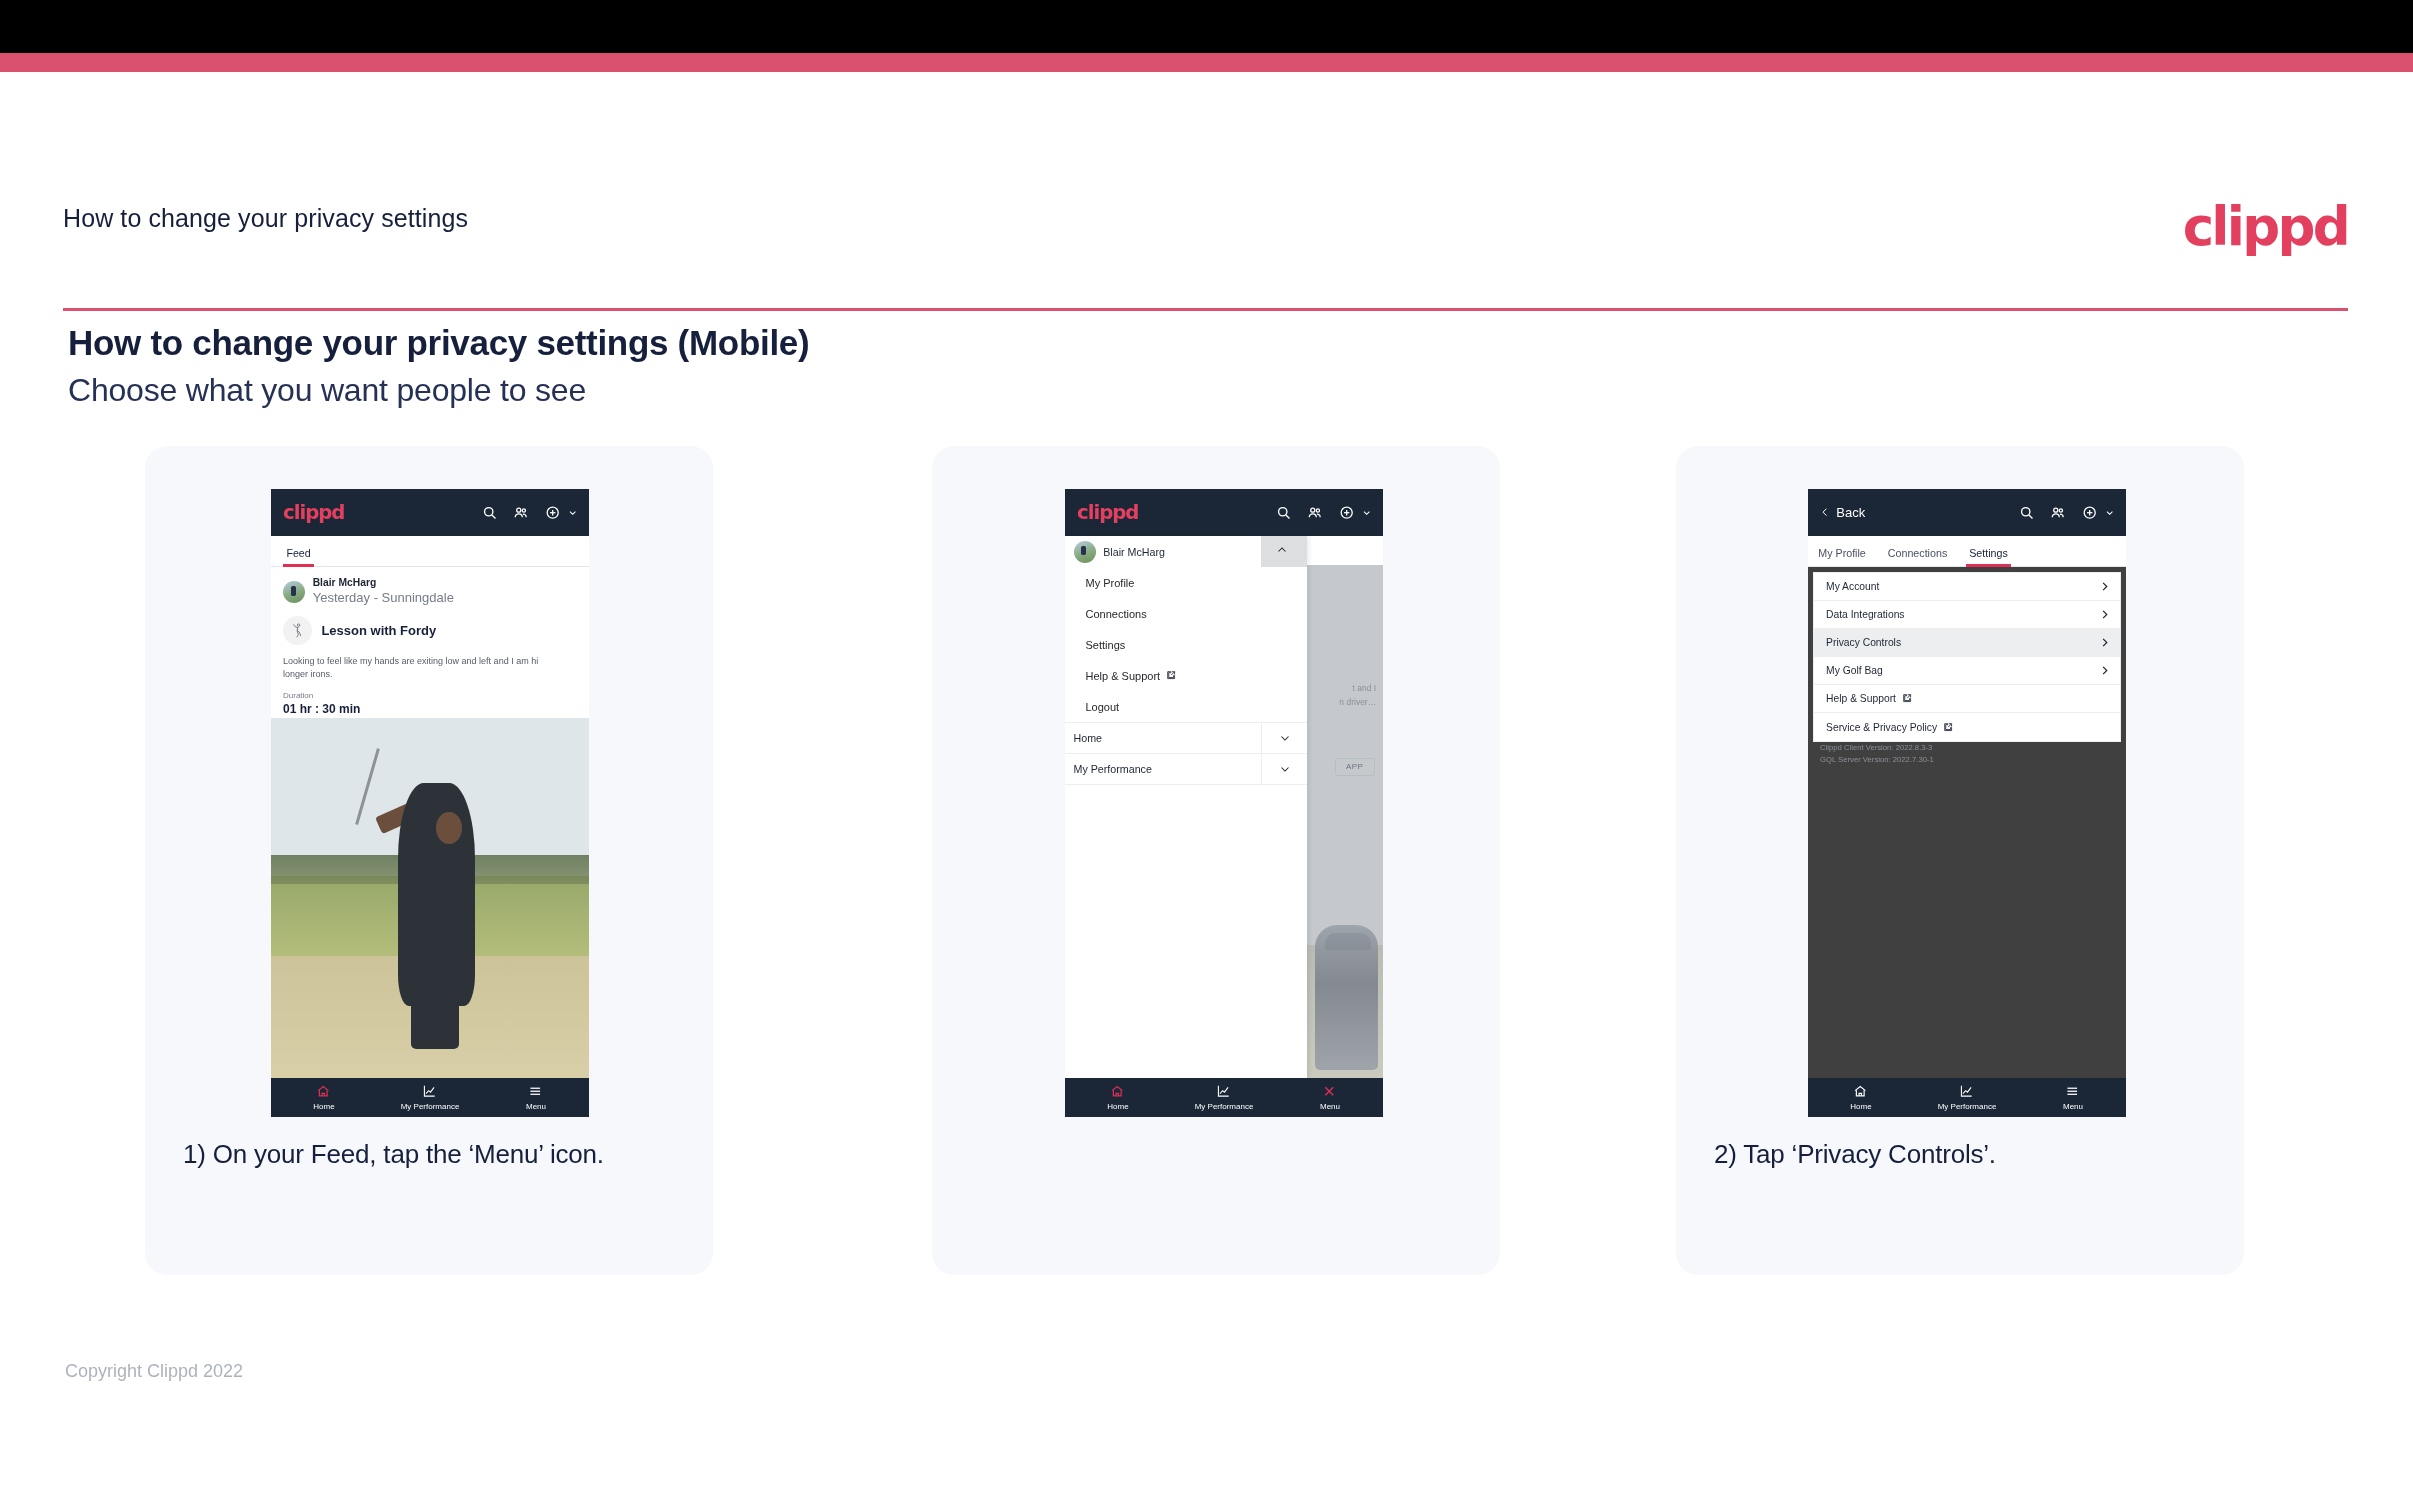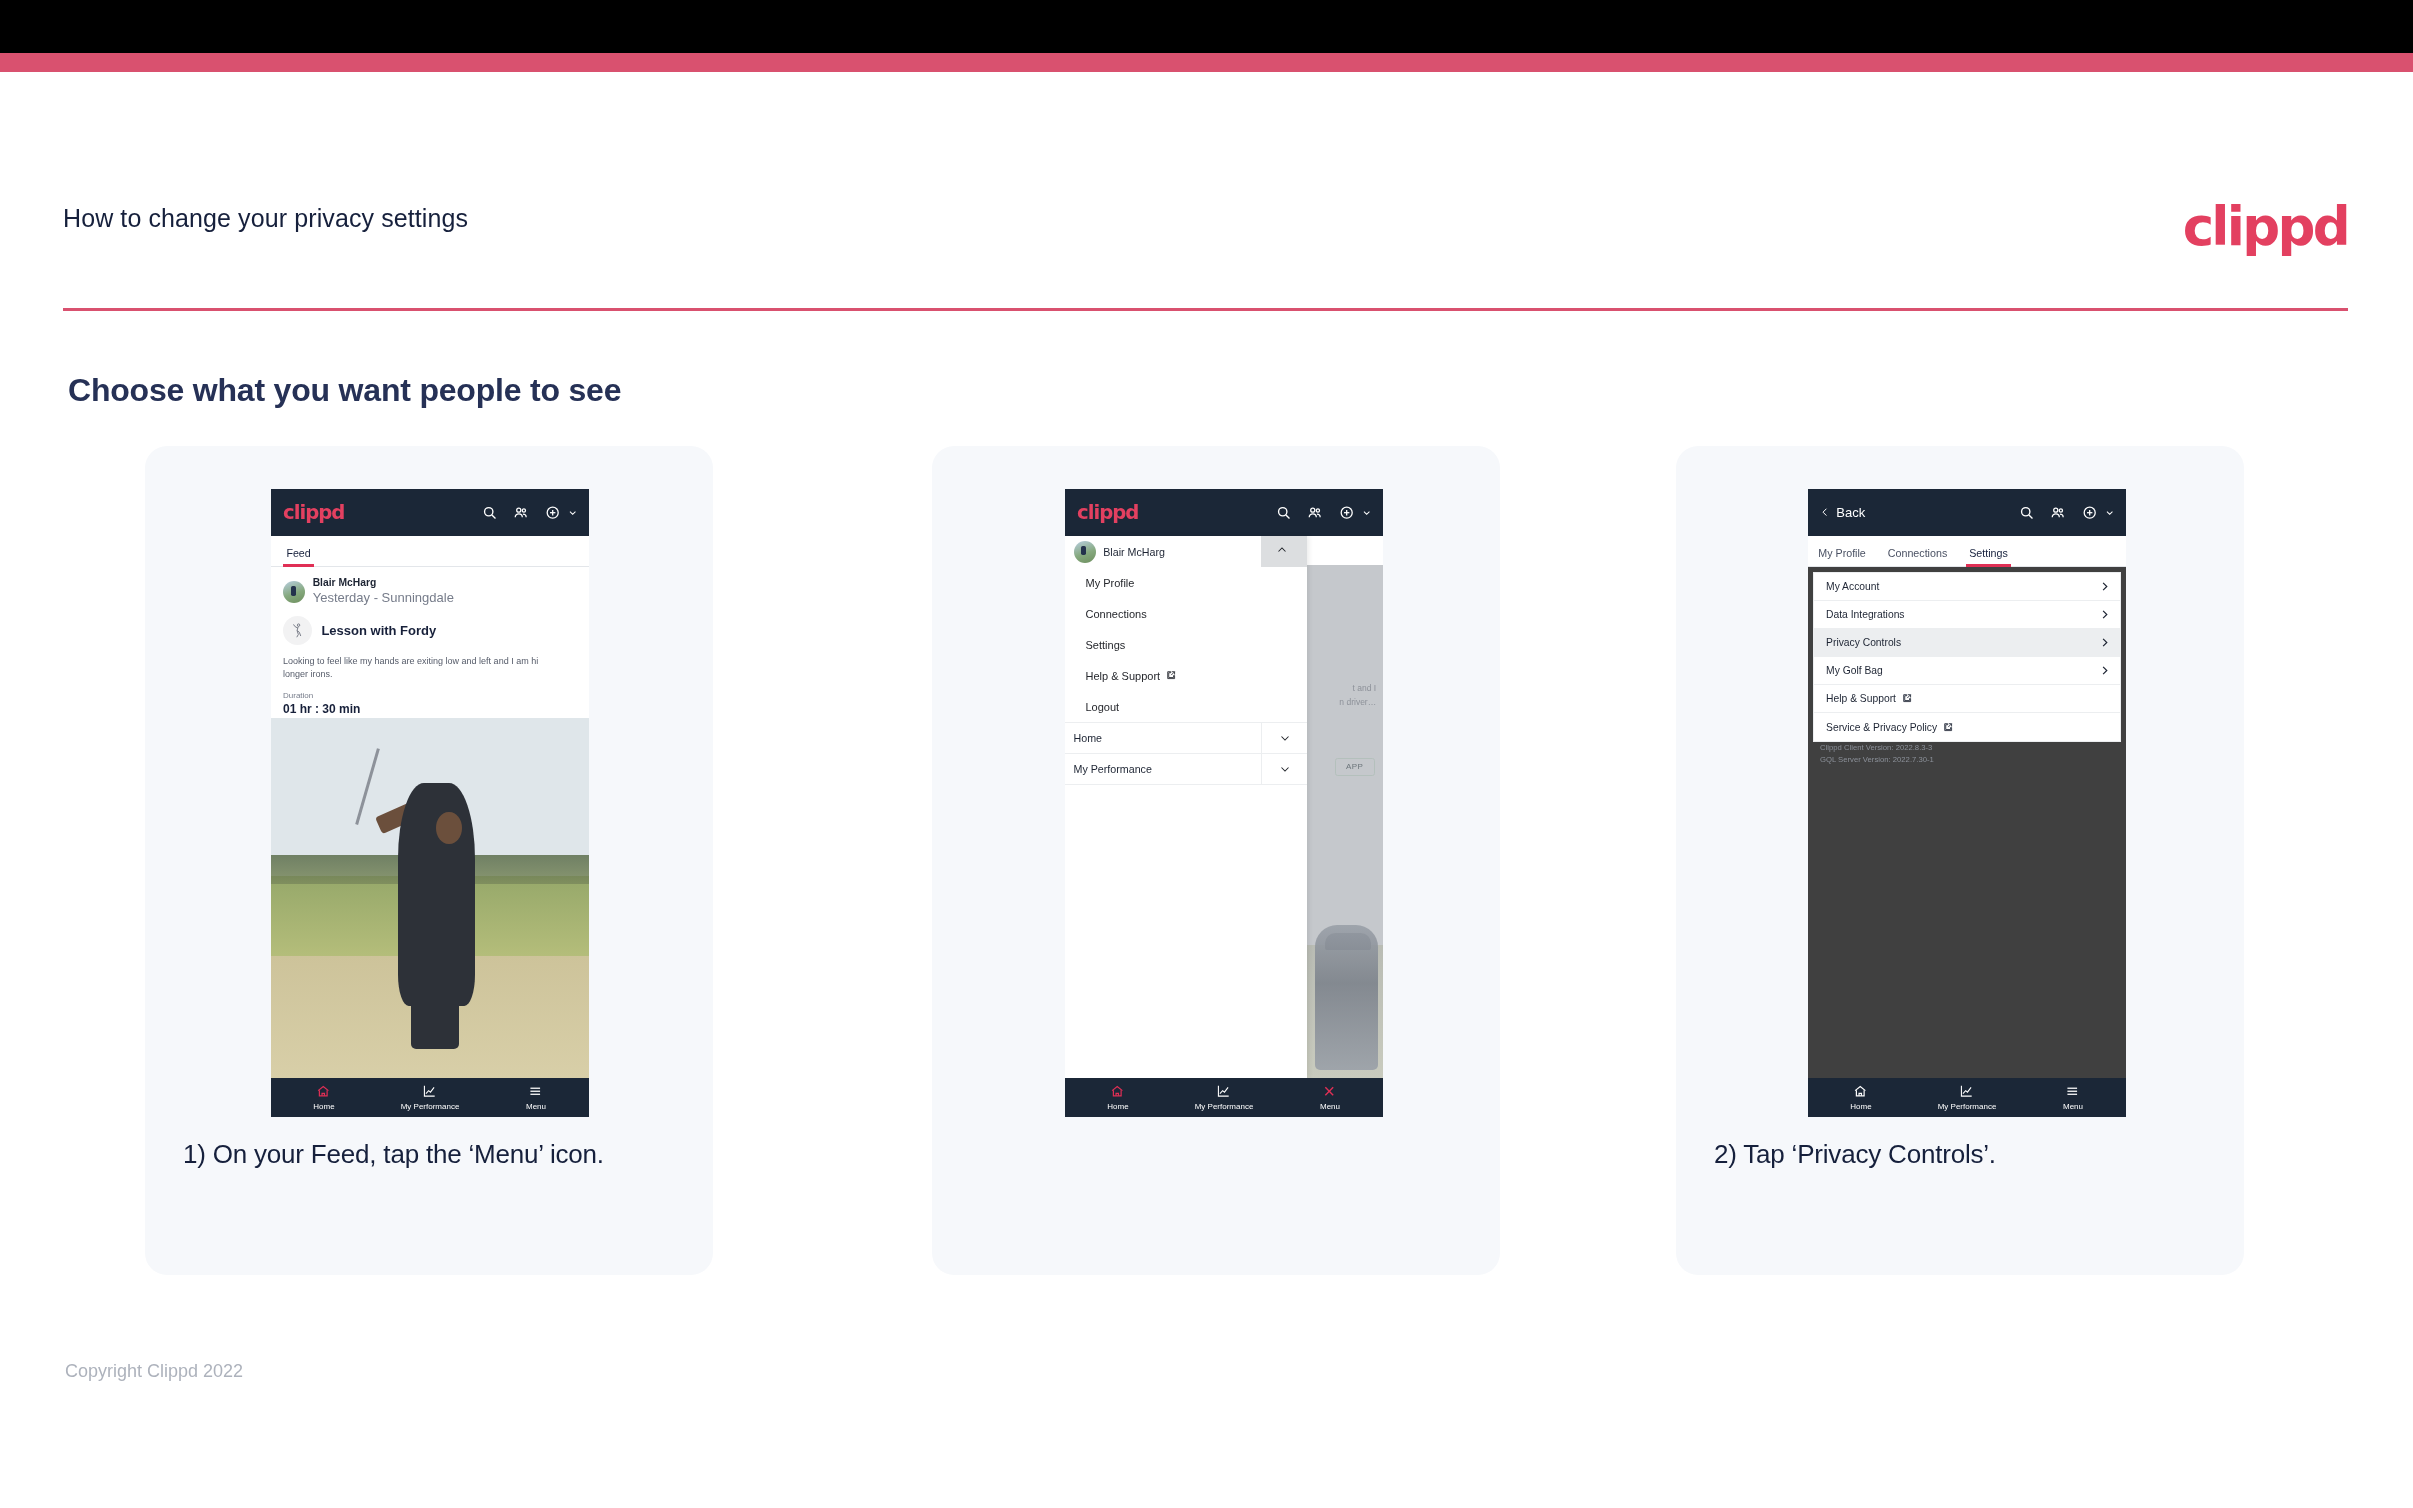--- a/index.html
+++ b/index.html
@@ -34,21 +34,21 @@
   }
 
   
   .title-main {
     position:absolute; left:68px; top:323px;
     font-size:35px; font-weight:700; color:#16203c; white-space:nowrap;
     letter-spacing:-0.3px;
   }
   .title-sub {
     position:absolute; left:68px; top:372px;
-    font-size:32px; font-weight:700; color:#263156; white-space:nowrap;
+    font-size:32px; font-weight:400; color:#263156; white-space:nowrap;
     letter-spacing:-0.2px;
   }
 
   
   .cards { position:absolute; left:0; top:446px; width:2413px; height:829px; }
   .card {
     position:absolute; top:0; width:568px; height:829px;
     background:#f6f8fb; border-radius:22px;
   }
   .card-1 { left:145px; }
@@ -258,20 +258,21 @@
 
   <div class="topbar-black"></div>
   <div class="topbar-pink"></div>
 
   <div class="header">
     <div class="header-title">How to change your privacy settings</div>
     <div class="header-logo">clippd</div>
     <div class="header-rule"></div>
   </div>
 
+  <div class="title-main">How to change your privacy settings (Mobile)</div>
   <div class="title-sub">Choose what you want people to see</div>
 
   <div class="cards">
 
     <div class="card card-1">
       <div class="phone phone-1">
 
         <div class="app-bar">
           <div class="app-logo">clippd</div>
           <div class="app-bar-icons">

